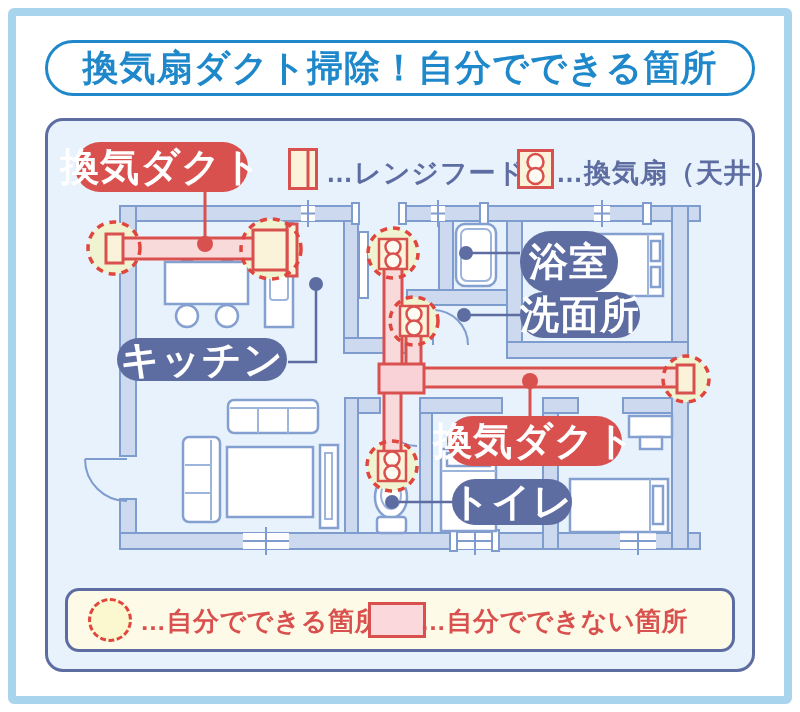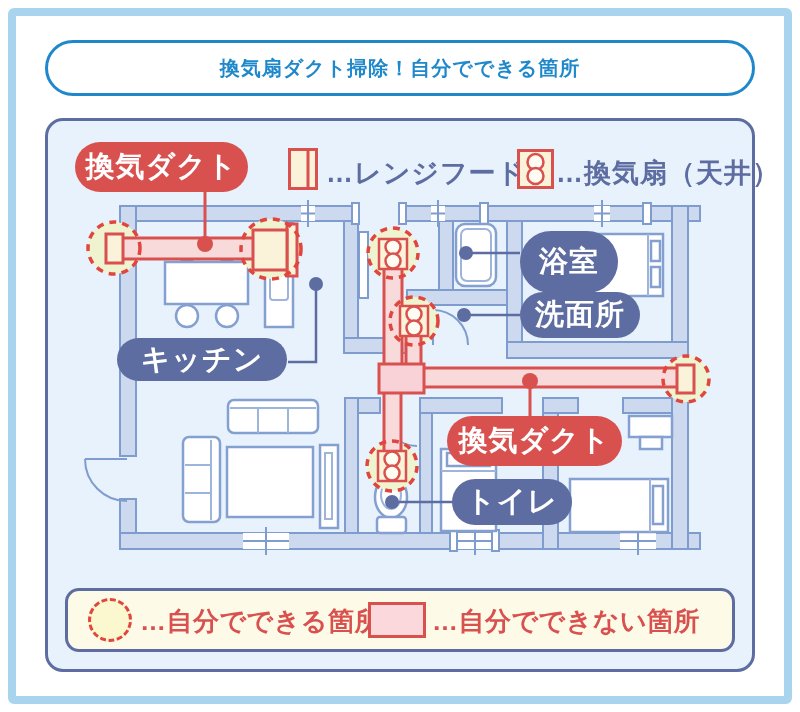--- a/index.html
+++ b/index.html
@@ -5,21 +5,21 @@
   :root{
     --accent-blue:#1e88cb; --frame-blue:#a9d4ee; --navy:#5e6da1; --red:#d9514e;
     --duct-pink:#f9dadb; --highlight-yellow:#f0f3cf; --cream:#fdfae8; --diagram-bg:#e8f2fc;
   }
   *{margin:0;padding:0;box-sizing:border-box;}
   html,body{width:800px;height:712px;background:#fff;overflow:hidden;}
   body{position:relative;font-family:"Liberation Sans","DejaVu Sans",sans-serif;}
   .frame{position:absolute;left:8px;top:8px;width:784px;height:696px;border:8px solid var(--frame-blue);border-radius:6px;}
   .title-pill{position:absolute;left:45px;top:40px;width:710px;height:56px;background:#fff;
     border:3px solid var(--accent-blue);border-radius:28px;display:flex;align-items:center;justify-content:center;}
-  .title-pill span{color:var(--accent-blue);font-size:20px;font-weight:bold;letter-spacing:1px;}
+  .title-pill span{color:var(--accent-blue);font-size:36px;font-weight:bold;letter-spacing:1px;}
   .diagram{position:absolute;left:45px;top:118px;width:710px;height:554px;background:var(--diagram-bg);
     border:3px solid var(--navy);border-radius:18px;}
   svg.plan{position:absolute;left:0;top:0;width:800px;height:712px;}
   
   .wall{fill:#ccd9ee;stroke:#7f9cce;stroke-width:2;}
   .cap{fill:#fff;stroke:#7f9cce;stroke-width:2;}
   .win{fill:#fff;}
   .wln{stroke:#7f9cce;stroke-width:2;fill:none;}
   .furn{fill:#fff;stroke:#84a0d0;stroke-width:2.5;}
   .furn2{fill:none;stroke:#9db4dc;stroke-width:2;}
@@ -29,21 +29,21 @@
   .hlf{fill:var(--highlight-yellow);stroke:none;}
   .hls{fill:none;stroke:#e0453e;stroke-width:3.5;stroke-dasharray:7 6;}
   .fanbox{fill:#fbf3d9;stroke:var(--red);stroke-width:2.5;}
   .fanc{fill:#fefcf2;stroke:var(--red);stroke-width:2.5;}
   .cl-n{stroke:var(--navy);stroke-width:2.5;fill:none;}
   .cl-r{stroke:var(--red);stroke-width:3;fill:none;}
   .dot-n{fill:var(--navy);}
   .dot-r{fill:var(--red);}
   
   .badge{position:absolute;border-radius:999px;display:flex;align-items:center;justify-content:center;
-    color:#fff;font-weight:bold;font-size:29px;letter-spacing:1px;white-space:nowrap;}
+    color:#fff;font-weight:bold;font-size:39px;letter-spacing:1px;white-space:nowrap;}
   .badge.navy{background:var(--navy);}
   .badge.red{background:var(--red);}
   
   .lg-text{position:absolute;color:var(--navy);font-size:27px;font-weight:600;letter-spacing:1px;white-space:nowrap;}
   .lg-icon{position:absolute;}
   
   .legend-box{position:absolute;left:65px;top:588px;width:670px;height:64px;background:var(--cream);
     border:3px solid var(--navy);border-radius:14px;}
   .legend-circle{position:absolute;left:88px;top:598px;width:44px;height:44px;border-radius:50%;
     background:#fbf7ce;border:3px dashed #e0453e;}
@@ -273,13 +273,13 @@
 <div class="badge navy" style="left:117px;top:338px;width:170px;height:43px;">キッチン</div>
 <div class="badge navy" style="left:520px;top:231px;width:98px;height:62px;">浴室</div>
 <div class="badge navy" style="left:520px;top:292px;width:120px;height:46px;">洗面所</div>
 <div class="badge red" style="left:447px;top:416px;width:175px;height:50px;">換気ダクト</div>
 <div class="badge navy" style="left:452px;top:479px;width:120px;height:46px;text-align:right;">トイレ</div>
 
 <div class="legend-box"></div>
 <div class="legend-circle"></div>
 <span class="legend-text" style="left:140px;top:604px;">…自分でできる箇所</span>
 <div class="legend-swatch"></div>
-<span class="legend-text" style="left:432px;top:604px;">…自分でできない箇所</span>
+<span class="legend-text" style="left:420px;top:604px;">…自分でできない箇所</span>
 
 </body></html>

